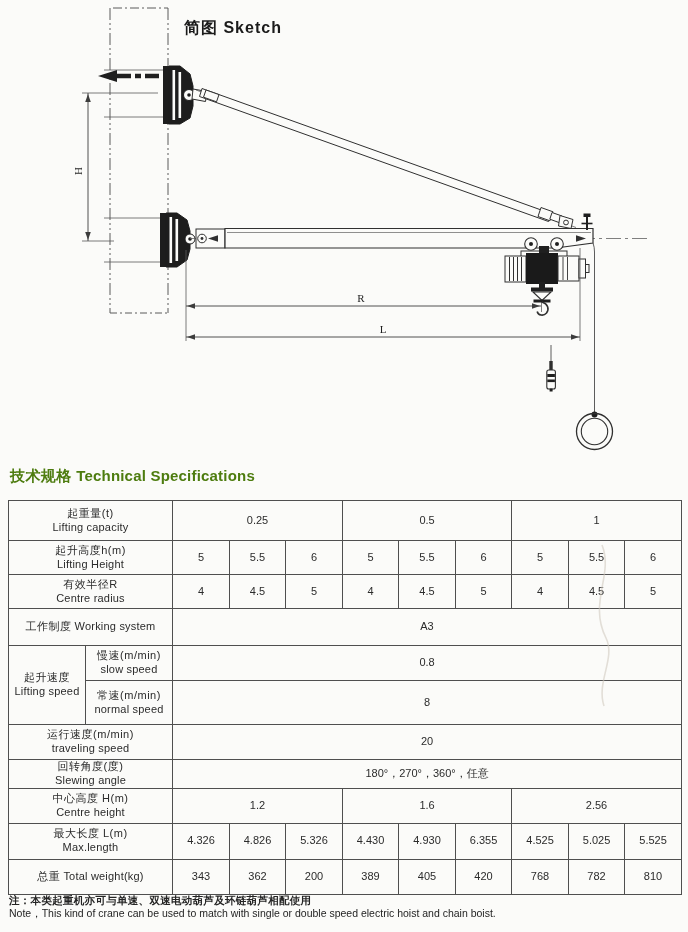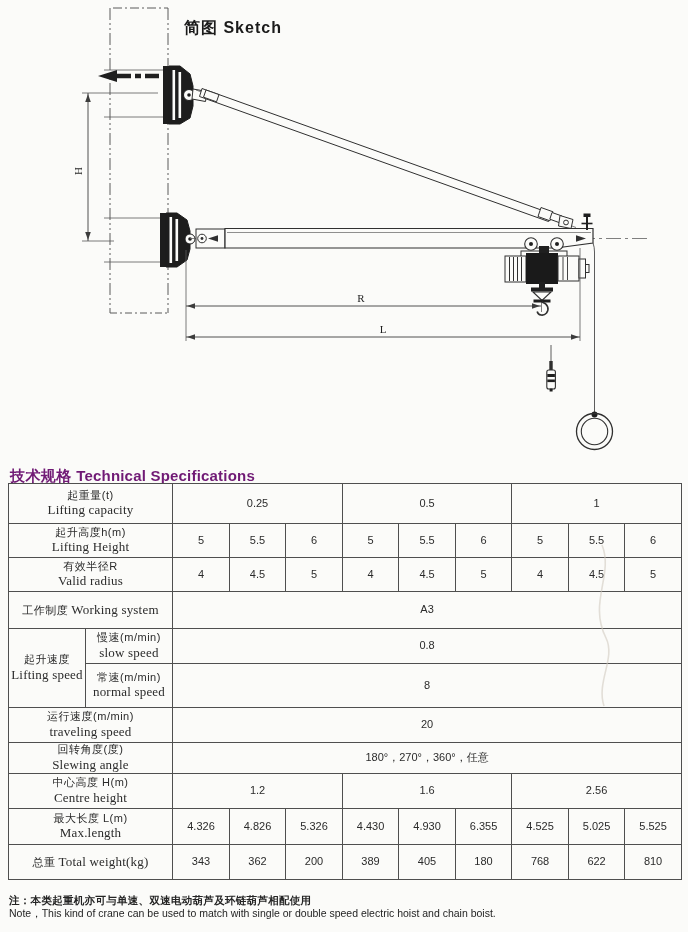--- a/index.html
+++ b/index.html
@@ -7,36 +7,36 @@
     position:relative;
     width:688px;height:932px;
     background:#fbfbf9;
     font-family:"Liberation Sans","DejaVu Sans",sans-serif;
     color:#222;
     overflow:hidden;
   }
   .sketch-svg{position:absolute;left:0;top:0;}
   .section-title{
     position:absolute;left:10px;top:467px;
-    font-size:15px;font-weight:700;color:#701a75;letter-spacing:.4px;
+    font-size:15px;font-weight:700;color:#4d7c0f;letter-spacing:.4px;
     white-space:nowrap;
   }
   .section-title .en-part{font-weight:600;letter-spacing:.2px;}
   table.spec{
-    position:absolute;left:8px;top:483px;
+    position:absolute;left:8px;top:500px;
     width:673px;border-collapse:collapse;table-layout:fixed;
   }
   table.spec td{
     border:1px solid #4f4f4f;
     text-align:center;vertical-align:middle;
     font-size:11px;line-height:1.25;color:#2b2b2b;
     padding:0;overflow:hidden;
   }
   td.label .zh{font-size:11px;letter-spacing:.5px;}
-  td.label .en{font-size:13px;letter-spacing:.2px;font-family:Liberation Serif, serif;}
+  td.label .en{font-size:11px;letter-spacing:.2px;}
   td.label.inline .zh,td.label.inline .en{display:inline;text-align:center;}
   .val{font-size:11px;}
   .note{
     position:absolute;left:9px;top:894px;
     font-size:10.5px;line-height:13px;color:#242424;white-space:nowrap;
   }
   .note .zh-line{font-weight:700;letter-spacing:.3px;}
   .artifact{position:absolute;left:0;top:0;pointer-events:none;}
 </style>
 </head>
@@ -222,21 +222,21 @@
         <td class="val">5</td>
         <td class="val">5.5</td>
         <td class="val">6</td>
         <td class="val">5</td>
         <td class="val">5.5</td>
         <td class="val">6</td>
       </tr>
       <tr style="height:34px">
         <td class="label" colspan="2">
           <div class="zh">有效半径R</div>
-          <div class="en">Valid radius</div>
+          <div class="en">Centre radius</div>
         </td>
         <td class="val">4</td>
         <td class="val">4.5</td>
         <td class="val">5</td>
         <td class="val">4</td>
         <td class="val">4.5</td>
         <td class="val">5</td>
         <td class="val">4</td>
         <td class="val">4.5</td>
         <td class="val">5</td>
@@ -307,23 +307,23 @@
       <tr style="height:35px">
         <td class="label inline" colspan="2">
           <span class="zh">总重</span>
           <span class="en">Total weight(kg)</span>
         </td>
         <td class="val">343</td>
         <td class="val">362</td>
         <td class="val">200</td>
         <td class="val">389</td>
         <td class="val">405</td>
-        <td class="val">180</td>
+        <td class="val">420</td>
         <td class="val">768</td>
-        <td class="val">622</td>
+        <td class="val">782</td>
         <td class="val">810</td>
       </tr>
     </tbody>
   </table>
 
   <svg class="artifact" width="688" height="932" viewBox="0 0 688 932">
     <path d="M602,545 C614,575 588,602 606,638 C616,658 596,682 604,706" fill="none" stroke="#cdc6bb" stroke-width="1.6" opacity="0.55"></path>
   </svg>
 
   <div class="note">

